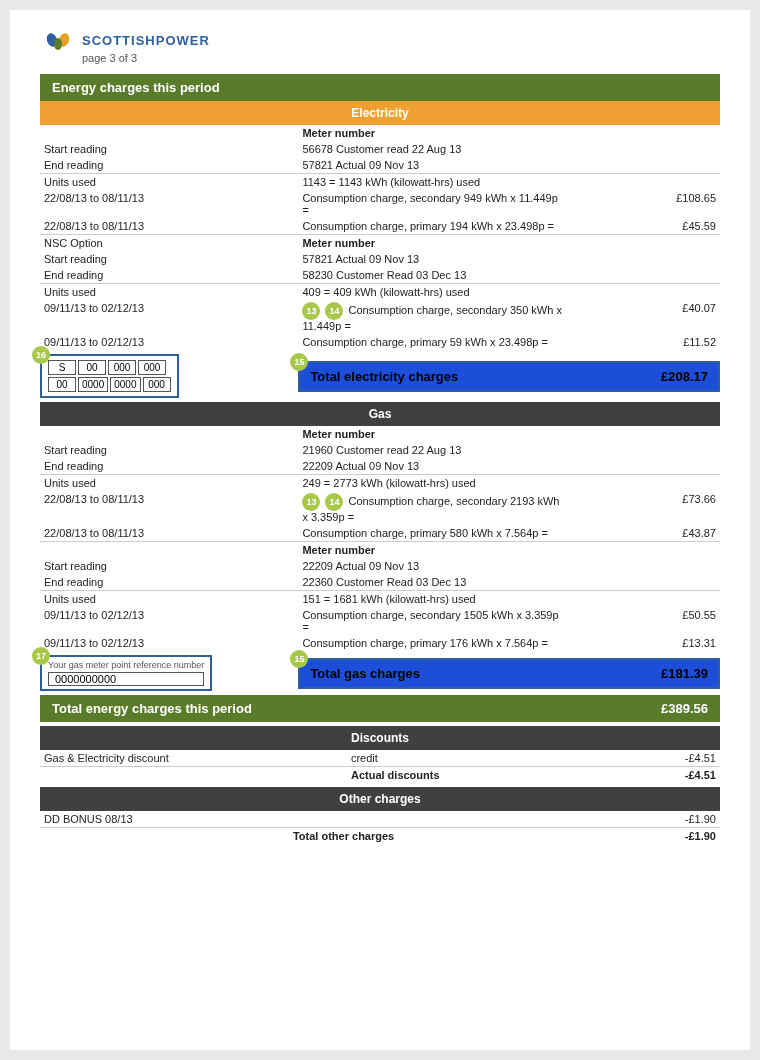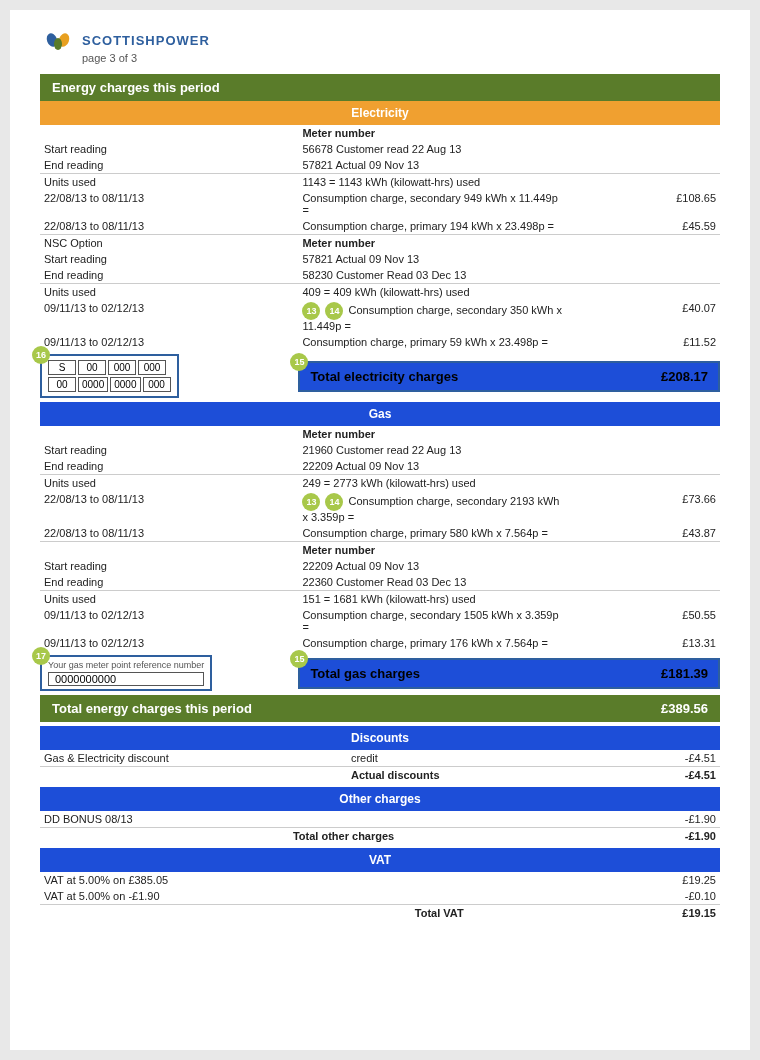--- a/index.html
+++ b/index.html
@@ -54,21 +54,21 @@
     .subsection-title {
       background: #f0a030;
       color: #fff;
       font-size: 12px;
       font-weight: bold;
       text-align: center;
       padding: 5px;
       margin: 0;
     }
     .subsection-title-green {
-      background: #1d4ed8;
+      background: #404040;
       color: #fff;
       font-size: 12px;
       font-weight: bold;
       text-align: center;
       padding: 5px;
       margin: 0;
     }
     table.bill-table {
       width: 100%;
       border-collapse: collapse;
@@ -398,36 +398,14 @@
       </tr>
       <tr class="divider">
         <td></td>
         <td class="bold">Total other charges</td>
         <td class="col-amount bold">-£1.90</td>
       </tr>
     </tbody>
       </table>
   </div>
 
-  <div style="margin-top:4px;">
-    <div class="subsection-title-green">VAT</div>
-    <table class="bill-table">
-      <tbody>
-          <tr>
-        <td>VAT at 5.00% on £385.05</td>
-        <td></td>
-        <td class="col-amount">£19.25</td>
-      </tr>
-      <tr>
-        <td>VAT at 5.00% on -£1.90</td>
-        <td></td>
-        <td class="col-amount">-£0.10</td>
-      </tr>
-      <tr class="divider">
-        <td></td>
-        <td class="bold">Total VAT</td>
-        <td class="col-amount bold">£19.15</td>
-      </tr>
-    </tbody>
-      </table>
-  </div>
 
 </div>
 
 </body></html>

